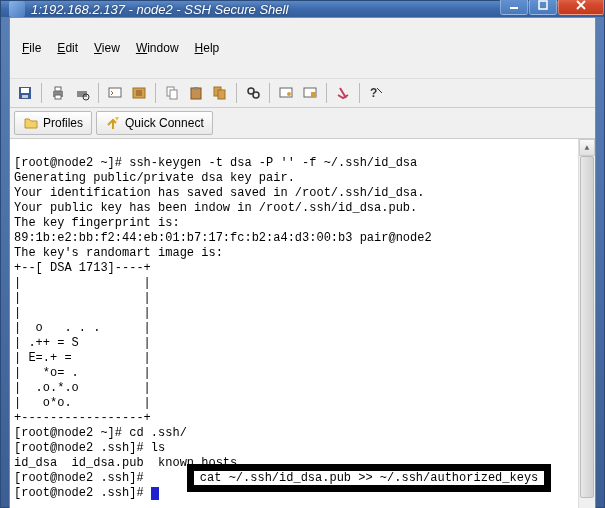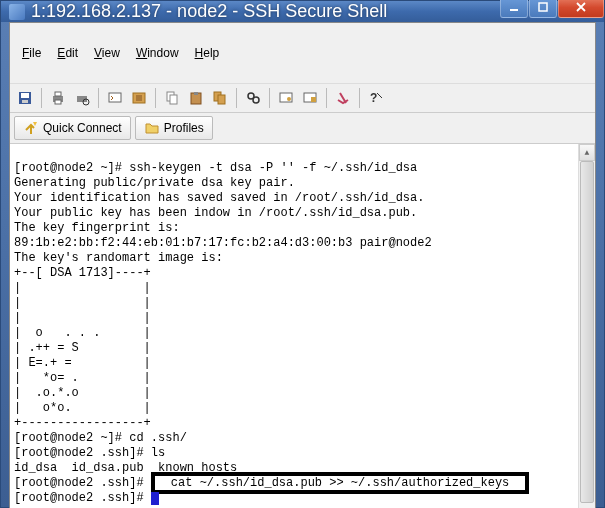--- a/index.html
+++ b/index.html
@@ -30,22 +30,23 @@
 }
 .title-icon {
   width: 16px;
   height: 16px;
   background: linear-gradient(135deg, #8ab4e8 0%, #4a7ac0 100%);
   border-radius: 2px;
   margin-right: 6px;
 }
 .titlebar .title {
   flex: 1;
-  font-size: 18px;
+  font-size: 13px;
   text-shadow: 0 0 3px rgba(0,0,0,0.5);
+  font-style: italic;
 }
 .win-buttons {
   display: flex;
   height: 20px;
   margin-top: -8px;
 }
 .win-btn {
   width: 28px;
   height: 20px;
   margin-left: 1px;
@@ -162,23 +163,24 @@
 .sb-thumb {
   position: absolute;
   left: 1px; right: 1px;
   top: 0;
   height: 95%;
   background: linear-gradient(90deg, #e8e8e8, #d0d0d0);
   border: 1px solid #bbb;
   border-radius: 2px;
 }
 .highlight-box {
-  border: 4px solid #000000;
+  border: 7px solid #000000;
   display: inline;
-  padding: 0 16px;
+  padding: 0 6px;
+  margin-left: 36px;
 }
 .cursor {
   display: inline-block;
   width: 8px;
   height: 13px;
   background: #2020d0;
   vertical-align: text-bottom;
 }
 .statusbar {
   display: flex;
@@ -324,30 +326,30 @@
           <svg width="16" height="16">
             <text x="2" y="12" font-size="12" font-weight="bold" fill="#333">?</text>
             <path d="M9 3 L14 8" stroke="#333"></path>
           </svg>
         </div>
     </div>
 
     <div class="quickbar">
       <div class="qb-btn">
         <svg width="16" height="16">
+            <path d="M2 5 L2 13 L14 13 L14 6 L8 6 L6 4 L2 4 Z" fill="#f0d068" stroke="#c09030"></path>
+          </svg>
+        <span>Profiles</span>
+      </div>
+      <div class="qb-btn">
+        <svg width="16" height="16">
             <path d="M3 10 L8 5 L11 8 M8 5 L8 14" stroke="#d0a020" stroke-width="2" fill="none"></path>
             <path d="M10 2 L14 2 L12 6 Z" fill="#f0c040"></path>
           </svg>
         <span>Quick Connect</span>
-      </div>
-      <div class="qb-btn">
-        <svg width="16" height="16">
-            <path d="M2 5 L2 13 L14 13 L14 6 L8 6 L6 4 L2 4 Z" fill="#f0d068" stroke="#c09030"></path>
-          </svg>
-        <span>Profiles</span>
       </div>
     </div>
 
     <div class="terminal">
 <span>[root@node2 ~]# ssh-keygen -t dsa -P '' -f ~/.ssh/id_dsa</span>
 <span>Generating public/private dsa key pair.</span>
 <span>Your identification has saved saved in /root/.ssh/id_dsa.</span>
 <span>Your public key has been indow in /root/.ssh/id_dsa.pub.</span>
 <span>The key fingerprint is:</span>
 <span>89:1b:e2:bb:f2:44:eb:01:b7:17:fc:b2:a4:d3:00:b3 pair@node2</span>

